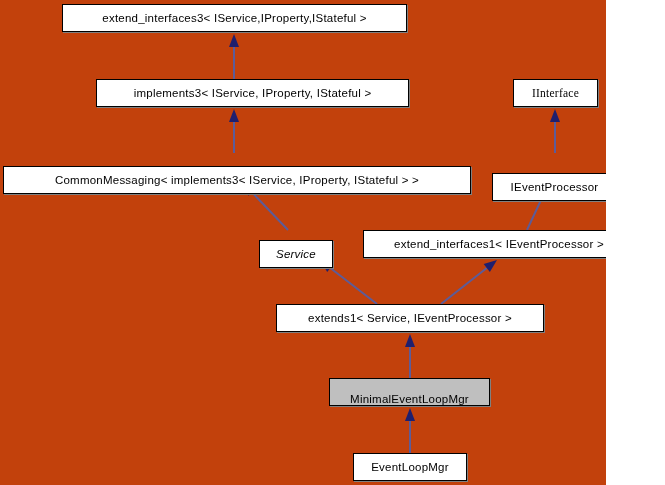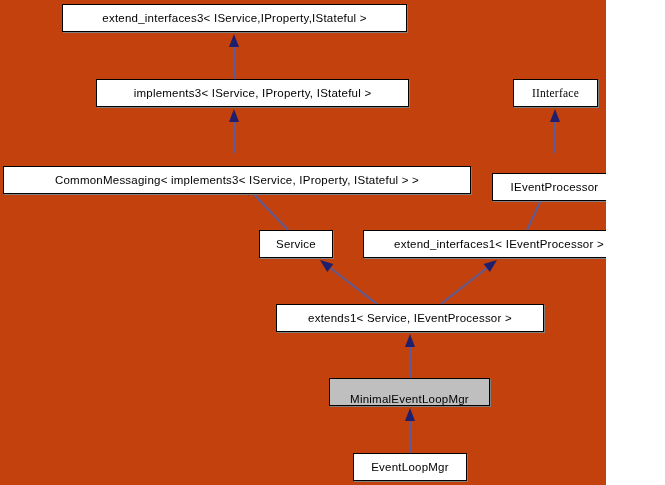--- a/index.html
+++ b/index.html
@@ -97,21 +97,21 @@
       </div>
       <div class="node-box" style="left: 513px; top: 79px; width: 85px; height: 28px; font-family: Liberation Serif, serif;">
         <span class="node-label">IInterface</span>
       </div>
       <div class="node-box" style="left: 3px; top: 153px; width: 468px; height: 28px; margin-top: 13px;">
         <span class="node-label">CommonMessaging&lt; implements3&lt; IService, IProperty, IStateful &gt; &gt;</span>
       </div>
       <div class="node-box" style="left: 492px; top: 153px; width: 125px; height: 28px; margin-top: 20px;">
         <span class="node-label">IEventProcessor</span>
       </div>
-      <div class="node-box" style="left: 259px; top: 230px; width: 74px; height: 28px;">
+      <div class="node-box" style="left: 259px; top: 240px; width: 74px; height: 28px; font-style: italic;">
         <span class="node-label">Service</span>
       </div>
       <div class="node-box" style="left: 363px; top: 230px; width: 272px; height: 28px;">
         <span class="node-label">extend_interfaces1&lt; IEventProcessor &gt;</span>
       </div>
       <div class="node-box" style="left: 276px; top: 304px; width: 268px; height: 28px;">
         <span class="node-label">extends1&lt; Service, IEventProcessor &gt;</span>
       </div>
       <div class="node-box highlight" style="left: 329px; top: 378px; width: 161px; height: 28px; align-items: flex-end;">
         <span class="node-label">MinimalEventLoopMgr</span>

